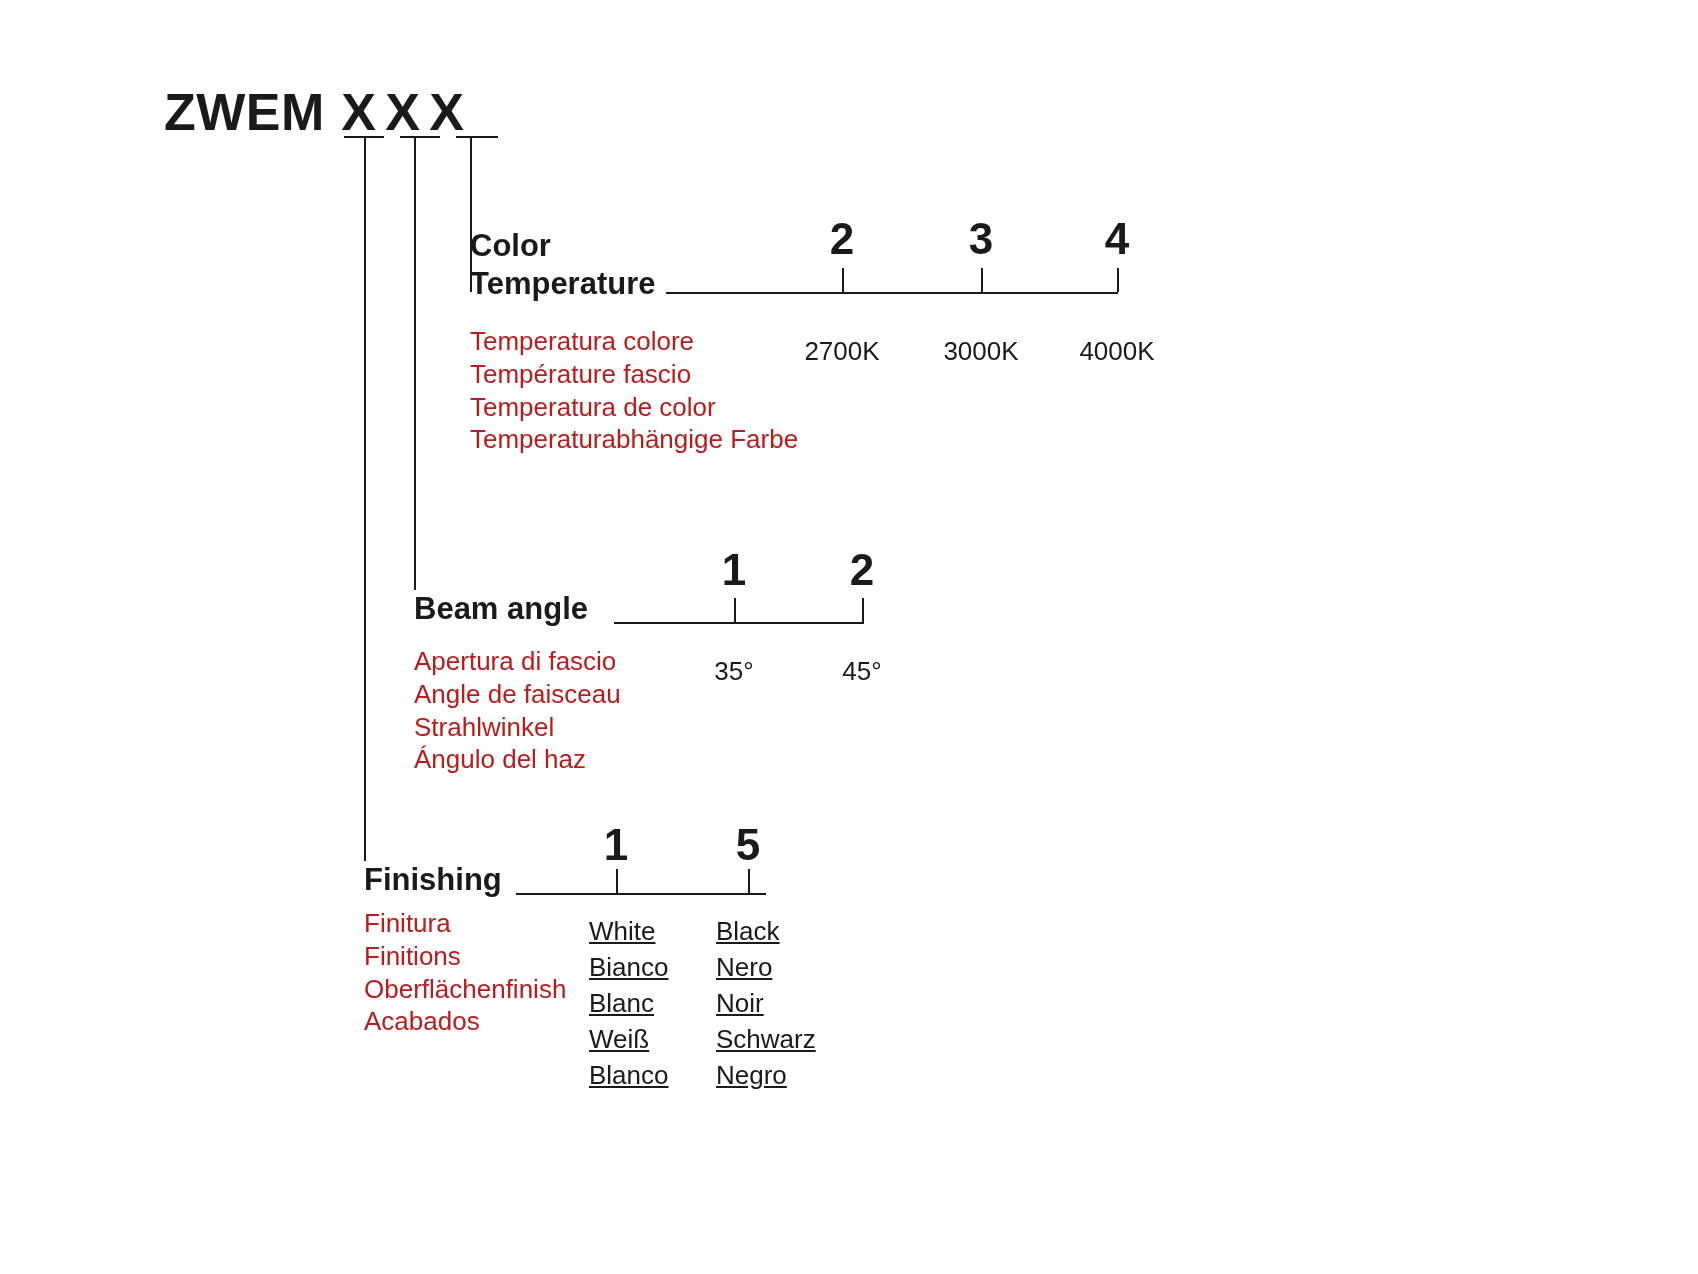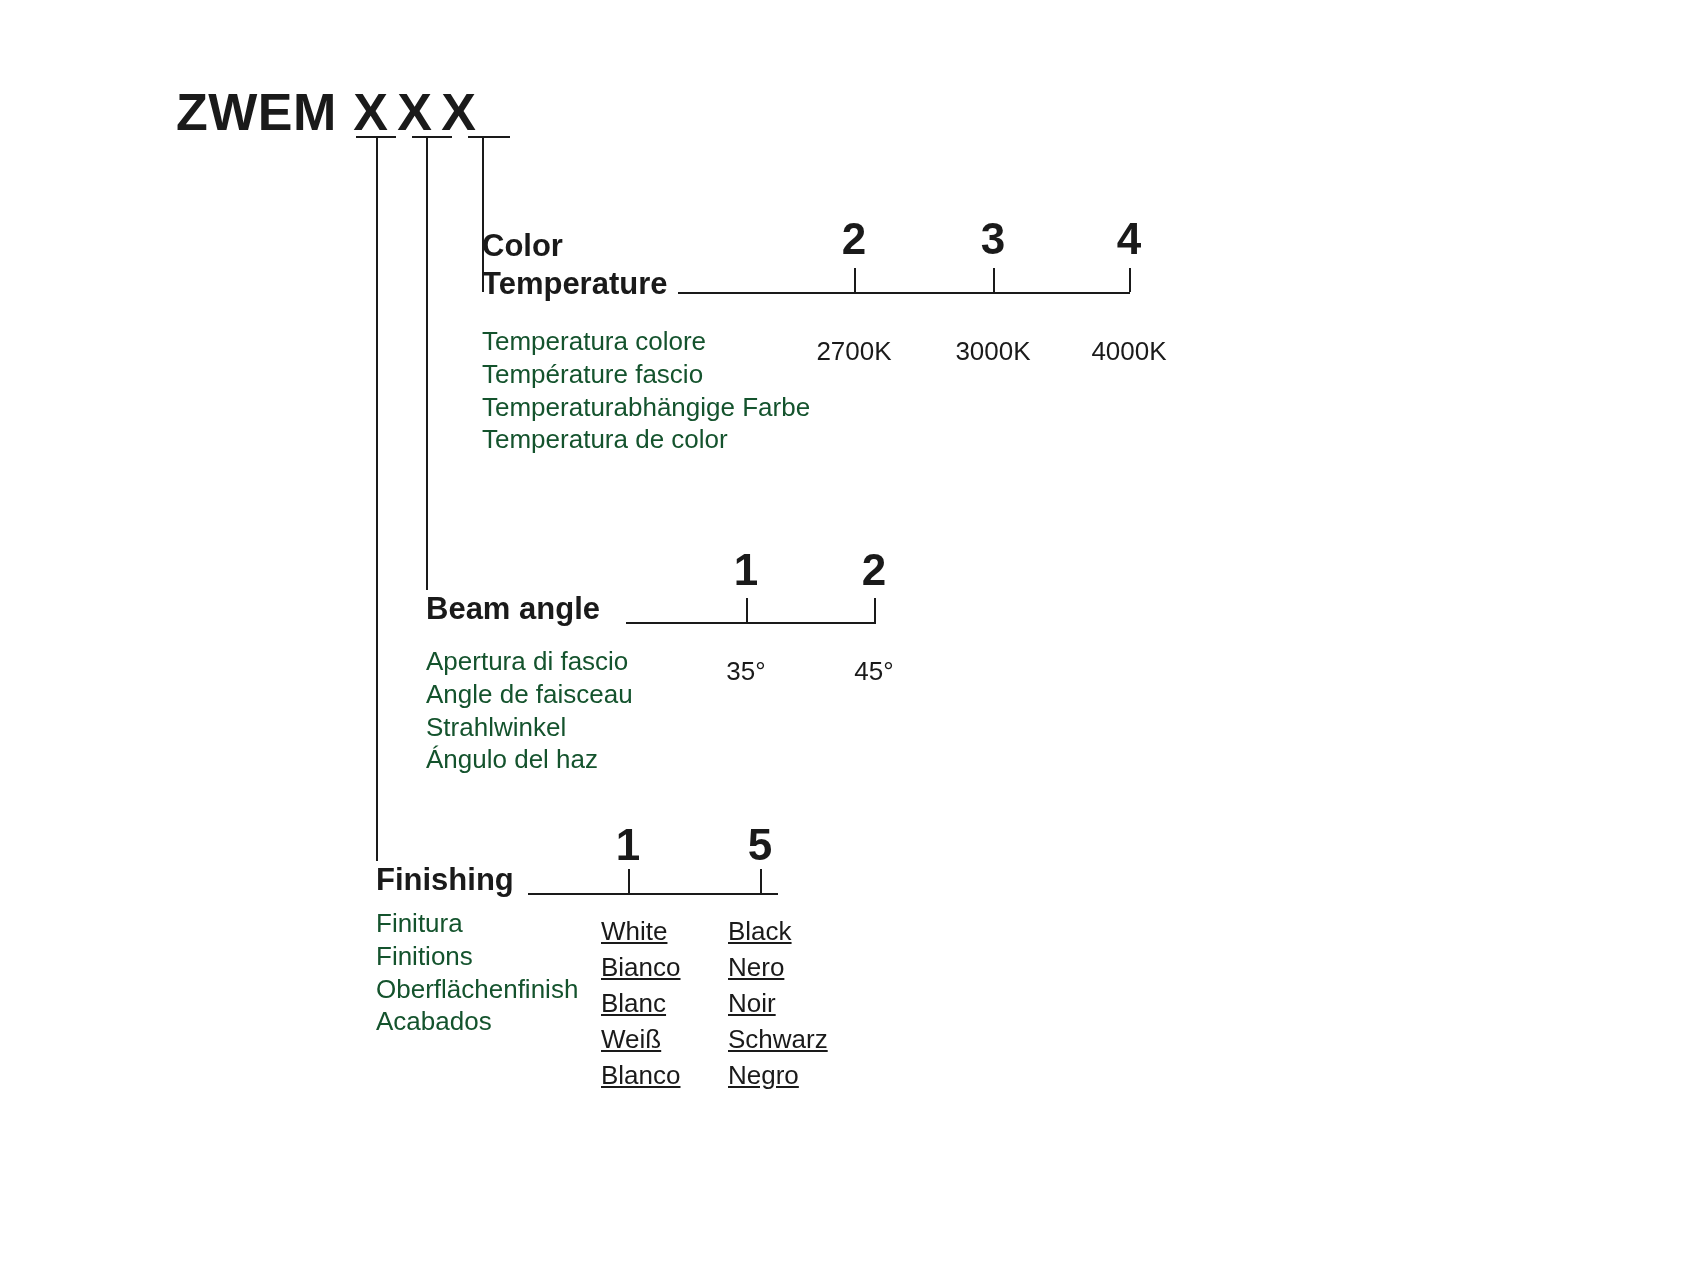--- a/index.html
+++ b/index.html
@@ -11,21 +11,21 @@
     width: 1698px;
     height: 1274px;
     position: relative;
     font-family: "Liberation Sans", sans-serif;
     color: #1a1a1a;
     overflow: hidden;
   }
 
   .canvas {
     position: absolute;
-    left: 16px;
+    left: 4px;
     top: 0;
     width: 1366px;
     height: 1274px;
   }
 
   
   .code-row {
     position: absolute;
     left: 160px;
     top: 82px;
@@ -67,21 +67,21 @@
     font-weight: bold;
     font-size: 31px;
     line-height: 1.22;
     color: #1a1a1a;
     white-space: pre-line;
   }
   .section-subs {
     position: absolute;
     font-size: 26px;
     line-height: 1.26;
-    color: #14532d;
+    color: #b91c1c;
   }
   .section-subs div {
     white-space: nowrap;
   }
 
   
   .opt-num {
     position: absolute;
     font-weight: bold;
     font-size: 44px;
@@ -126,22 +126,22 @@
 
   <div class="vline" style="left:360px; top:136px; height:725px;"></div>
   <div class="hline" style="left:340px; top:136px; width:40px;"></div>
 
   <div class="section-title" style="left:466px; top:227px; width:260px;">Color
 Temperature</div>
 
   <div class="section-subs" style="left:466px; top:325px;">
     <div>Temperatura colore</div>
     <div>Température fascio</div>
+    <div>Temperatura de color</div>
     <div>Temperaturabhängige Farbe</div>
-    <div>Temperatura de color</div>
   </div>
 
   <div class="hline" style="left:662px; top:292px; width:452px;"></div>
   <div class="vline" style="left:838px; top:268px; height:24px;"></div>
   <div class="vline" style="left:977px; top:268px; height:24px;"></div>
   <div class="vline" style="left:1113px; top:268px; height:24px;"></div>
 
   <div class="opt-num" style="left:813px; top:214px;">2</div>
   <div class="opt-num" style="left:952px; top:214px;">3</div>
   <div class="opt-num" style="left:1088px; top:214px;">4</div>

